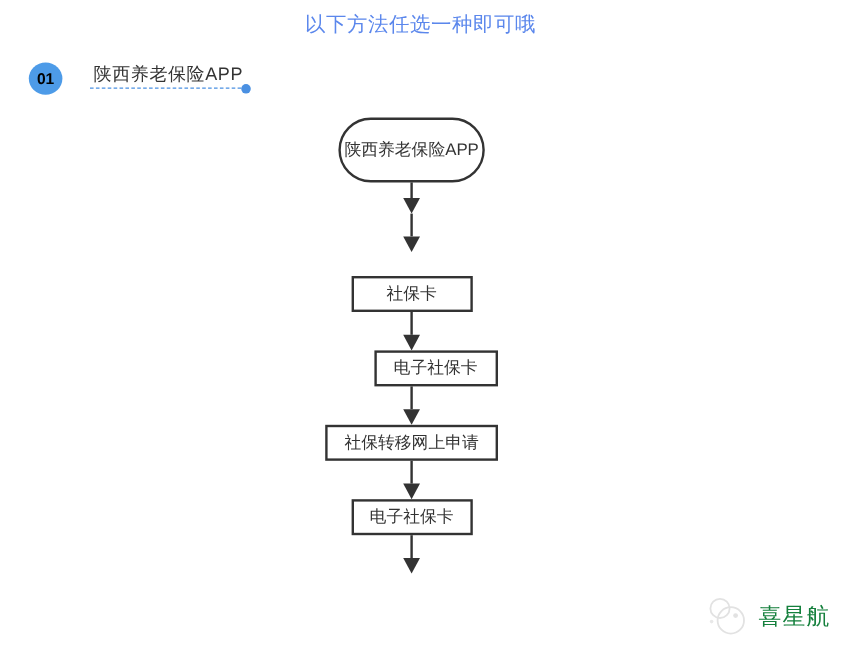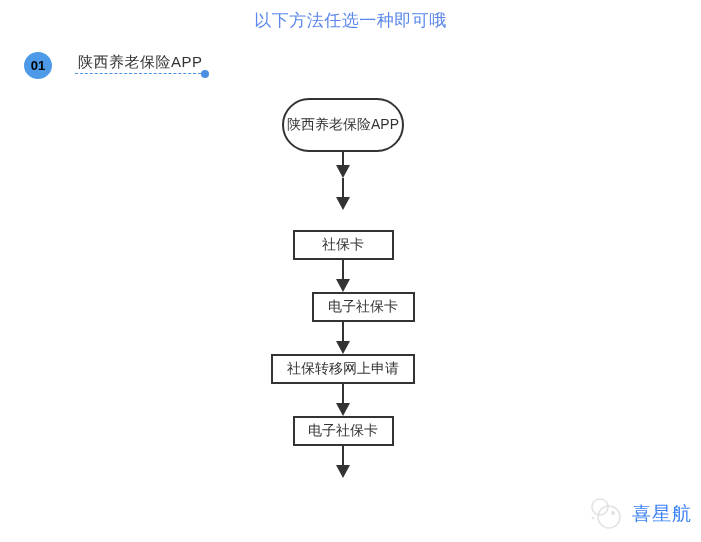--- a/index.html
+++ b/index.html
@@ -109,21 +109,21 @@
   
   .watermark {
     position: absolute;
     right: 9px; bottom: 11px;
     display: flex;
     align-items: center;
   }
   .wm-icon { display: block; margin-right: 5px; }
   .wm-text {
     font-size: 19px;
-    color: #3b82f6;
+    color: #15803d;
     letter-spacing: 1px;
   }
 </style>
 </head>
 <body>
 
 <div class="top-title">以下方法任选一种即可哦</div>
 
 <div class="section-header">
   <div class="badge">01</div>

